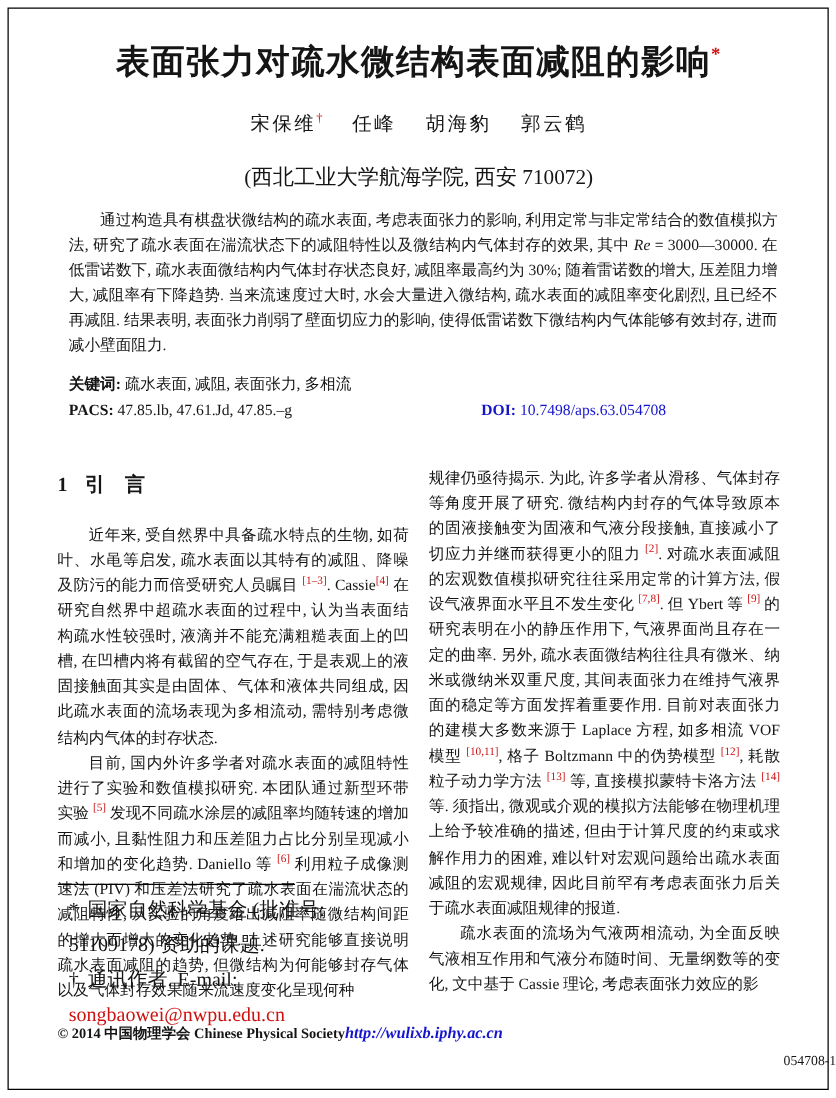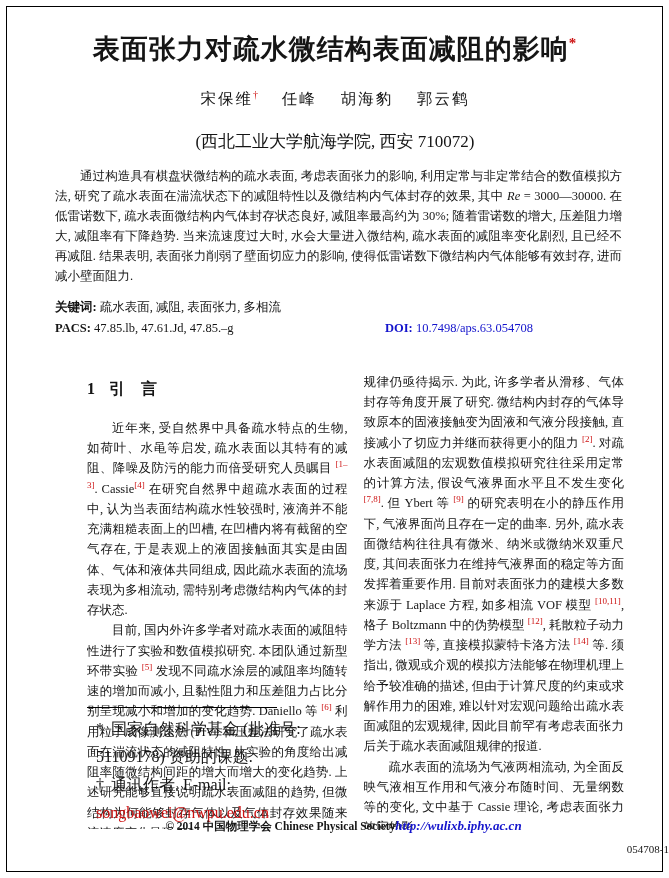--- a/index.html
+++ b/index.html
@@ -24,38 +24,38 @@
   .kwrow { margin:13px 9px 0 9px; font-size:12.5px; }
   .kwlabel { font-weight:bold; }
   .metarow { margin:5px 9px 0 9px; font-size:12.5px; display:flex;justify-content:flex-end; }
   .pacs { width:330px; }
   .pacs b, .doi b { font-weight:bold; }
   .doi { flex:1; }
   .doi .lbl { color:var(--link-blue,#1414cc); font-weight:bold; }
   .doi .val { color:var(--link-blue,#1414cc); }
 
   
-  .cols { display:flex; gap:16px; margin-top:36px; height:457px;margin-left:41px; }
+  .cols { display:flex; gap:16px; margin-top:36px; height:457px; }
   .col { width:50%; box-sizing:border-box; position:relative; font-size:12.5px; line-height:1.62; text-align:justify; overflow:hidden; }
   .sect { display:block; font-size:16px; font-weight:bold; margin:4px 0 16px 0; text-align:left; }
   .sect .no { margin-right:14px; }
   .col p { margin:0; }
   .col p.ind { text-indent:2em; }
   .run-sup { color:var(--accent-red,#cc1111); font-size:9px; vertical-align:super; line-height:0; }
   .run-it { font-style:italic; }
 
   
   .fnblock { position:absolute; left:0; right:16px; bottom:2px; font-size:16px; line-height:1.75; text-align:left; }
   .fn-rule { width:190px; border-top:1px solid #000; margin:0 0 7px 0; }
   .fn { padding-left:9px; }
   .fn-mark { display:inline-block; width:11px; }
   .email { color:var(--accent-red,#cc1111); text-decoration:none; }
 
   
-  .footrow { position:absolute; left:46px; right:28px; top:818px; display:flex; justify-content:center; align-items:baseline; }
+  .footrow { position:absolute; left:46px; right:28px; top:818px; display:flex; justify-content:flex-start; align-items:baseline; }
   .copyright { font-weight:bold; font-size:11.5px; }
   .journal-url { color:var(--link-blue,#1414cc); font-weight:bold; font-style:italic; font-size:13px; text-decoration:none; }
   .pagenum { position:absolute; left:0; right:0; top:843px; text-align:right; font-size:11px; }
 </style>
 </head>
 <body>
 
 <div class="frame"></div>
 
 <div class="page">

